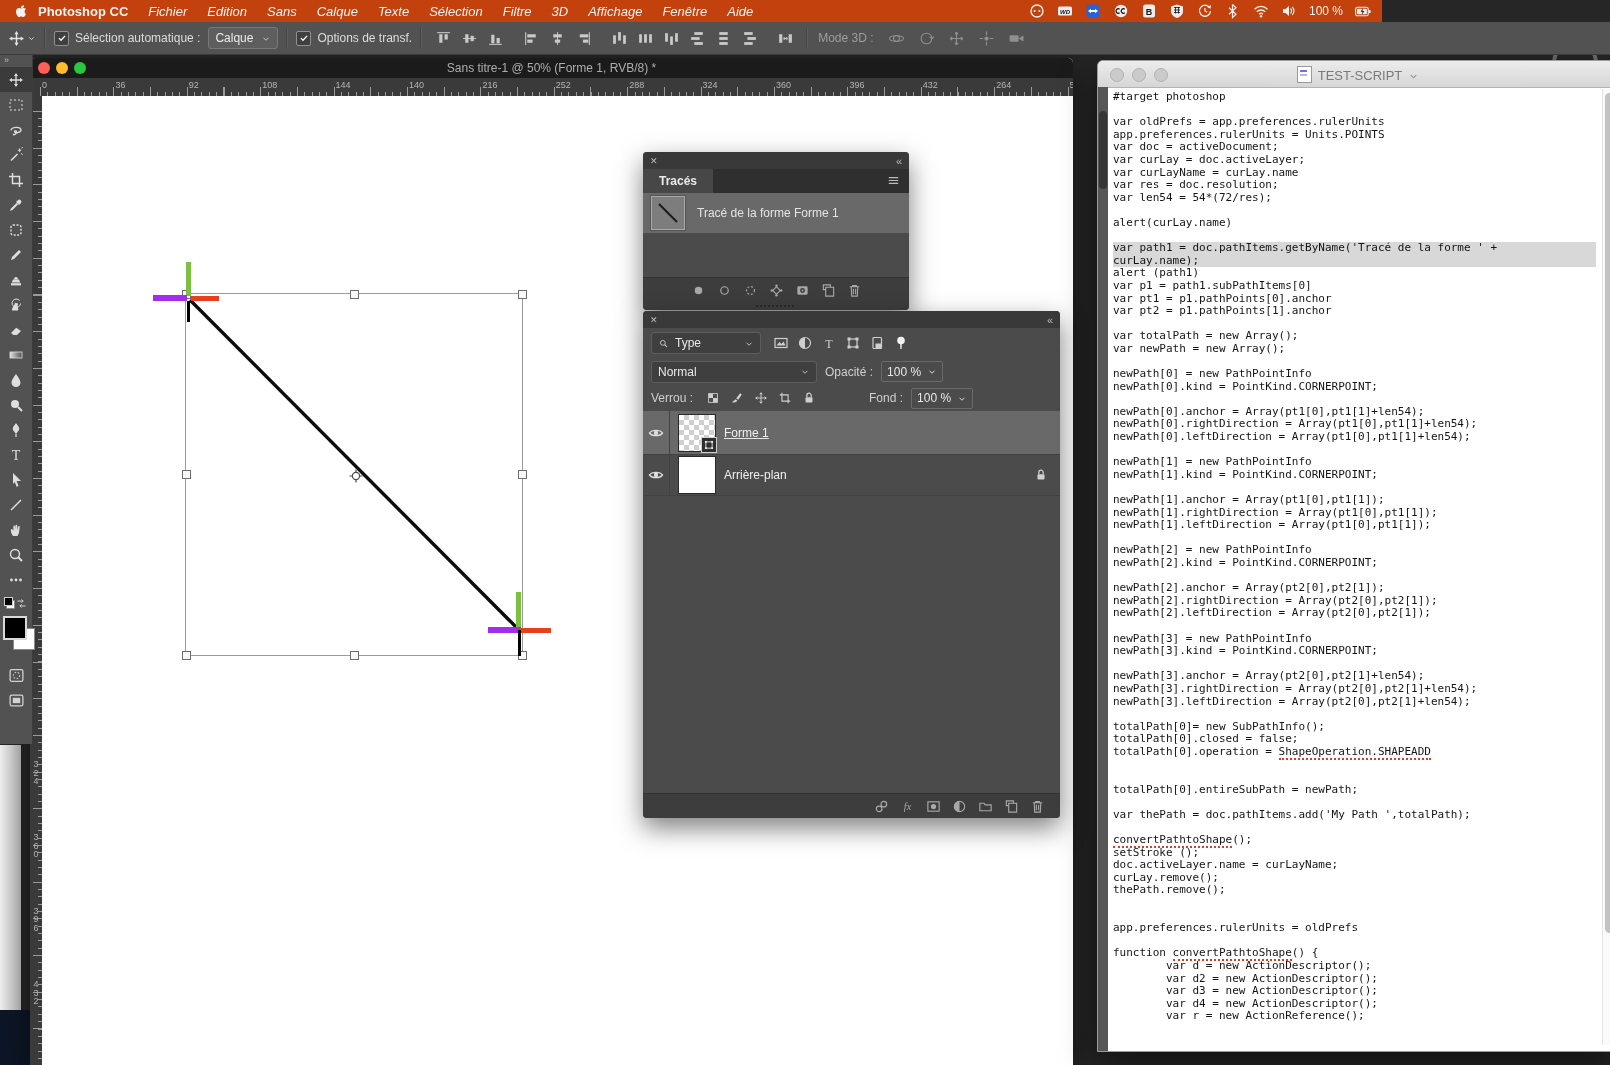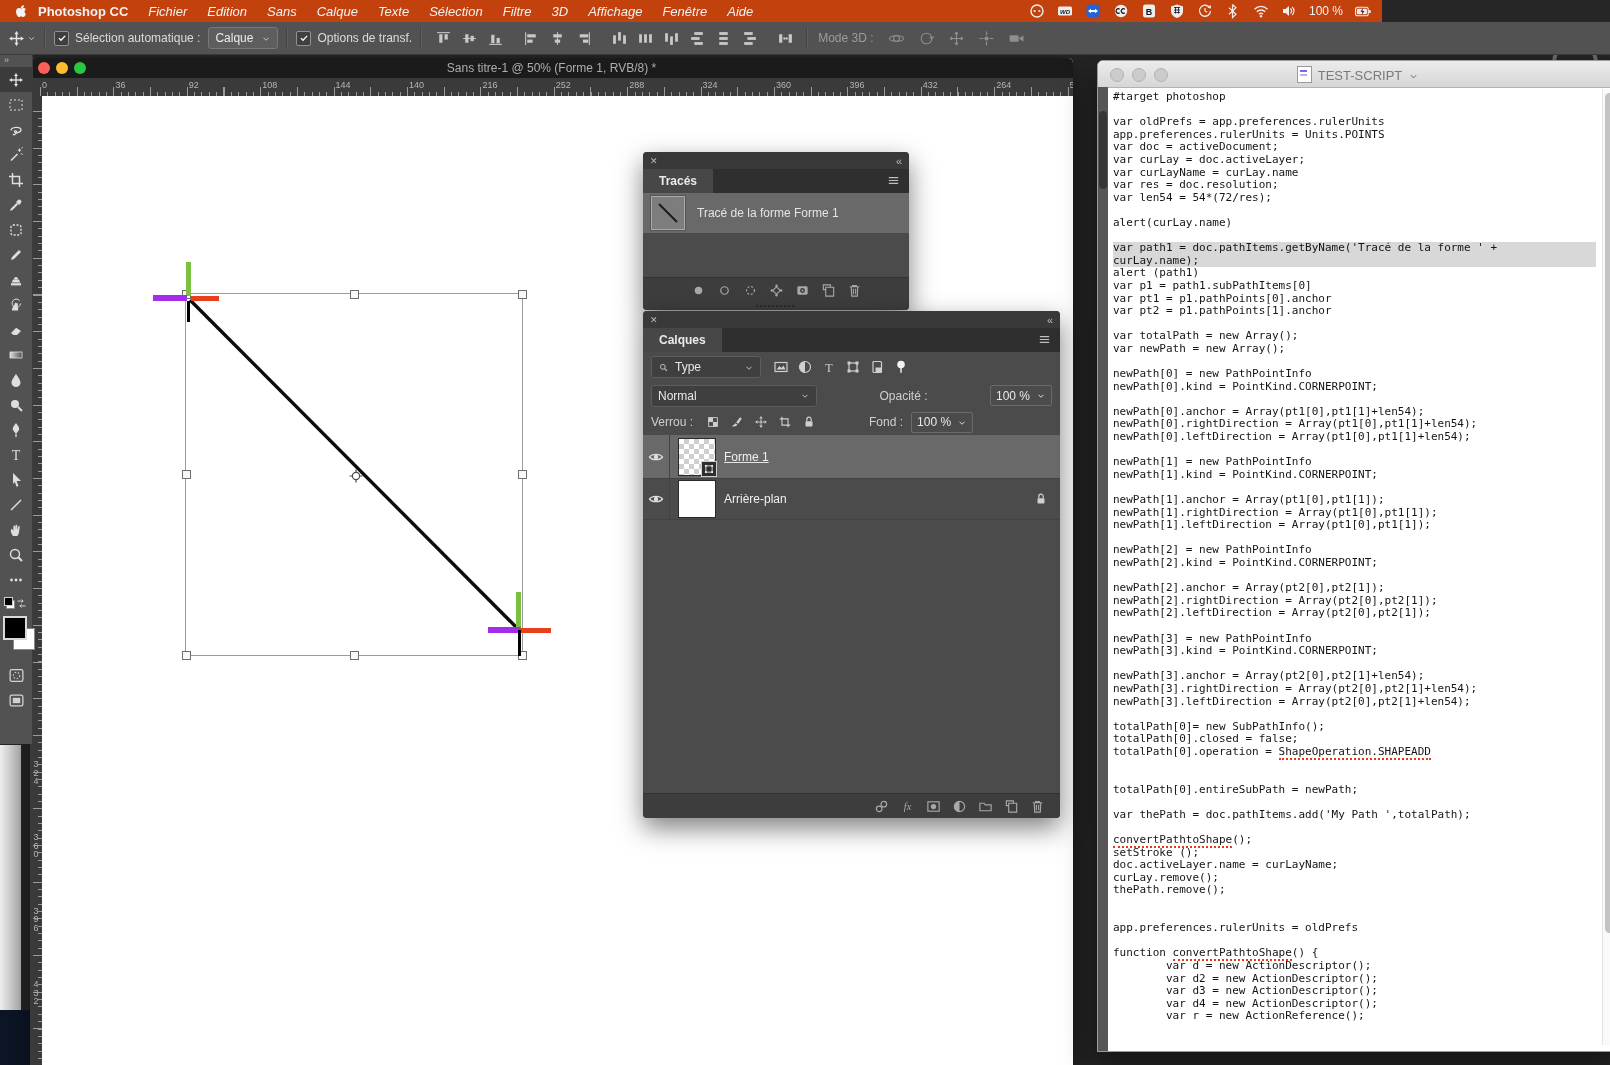--- a/index.html
+++ b/index.html
@@ -645,26 +645,20 @@
     <div style="position:absolute;bottom:0;left:0;right:0;height:8px;background:#3d3d3d;">
       <div style="width:40px;height:2px;margin:3px auto 0;background:repeating-linear-gradient(90deg,#2a2a2a 0 2px,transparent 2px 4px);"></div>
     </div>
   </div>
 
   <div class="panel" id="calques-panel" style="left:643px;top:311px;width:417px;height:507px;">
     <div class="p-strip">
       <span style="font-size:9px;">✕</span>
       <span>«</span>
     </div>
-    <div class="p-tabs">
-      <div class="p-tab">Calques</div>
-      <span class="p-menu" id="calques-menu"><svg class="ic" viewBox="0 0 16 16" style="width:15px;height:15px;">
-            <path d="M3 5 h10 M3 8 h10 M3 11 h10" stroke="currentColor" stroke-width="1.3"></path>
-          </svg></span>
-    </div>
     <div class="lp-row" style="height:30px;">
       <div class="lp-select" style="width:96px;">
         <span id="search-ic"><svg class="ic" viewBox="0 0 16 16" style="width:11px;height:11px;">
               <circle cx="7" cy="7" r="3.5" fill="none" stroke="currentColor" stroke-width="1.3"></circle>
               <line x1="9.6" y1="9.6" x2="13" y2="13" stroke="currentColor" stroke-width="1.6"></line>
             </svg></span>
         <span>Type</span>
         <span class="chev" style="margin-left:auto;"><svg class="ic" viewBox="0 0 16 16" style="width:10px;height:10px;">
               <path d="M4 6 L8 10 L12 6" fill="none" stroke="currentColor" stroke-width="1.5"></path>
             </svg></span>
@@ -691,21 +685,21 @@
           <span class="fic"><svg class="ic" viewBox="0 0 16 16" style="width:16px;height:16px;">
               <rect x="4" y="2.5" width="8.5" height="11" rx="1" fill="none" stroke="currentColor" stroke-width="1.2"></rect>
               <rect x="6.5" y="8.5" width="6" height="5" fill="currentColor"></rect>
             </svg></span>
           <span class="fic"><svg class="ic" viewBox="0 0 16 16" style="width:16px;height:16px;">
               <circle cx="8" cy="5.5" r="3.8" fill="#f2f2f2"></circle>
               <path d="M7 9 h2 l-0.3 5 h-1.4 Z" fill="#d8d8d8"></path>
             </svg></span>
         </div>
     </div>
-    <div class="lp-row" style="height:27px;justify-content:space-between;">
+    <div class="lp-row" style="height:27px;">
       <div class="lp-select" style="width:152px;">
         <span>Normal</span>
         <span class="chev" style="margin-left:auto;"><svg class="ic" viewBox="0 0 16 16" style="width:10px;height:10px;">
               <path d="M4 6 L8 10 L12 6" fill="none" stroke="currentColor" stroke-width="1.5"></path>
             </svg></span>
       </div>
       <span class="lp-lbl">Opacité :</span>
       <div class="lp-box">
         <span>100 %</span>
         <span class="chev"><svg class="ic" viewBox="0 0 16 16" style="width:10px;height:10px;">

